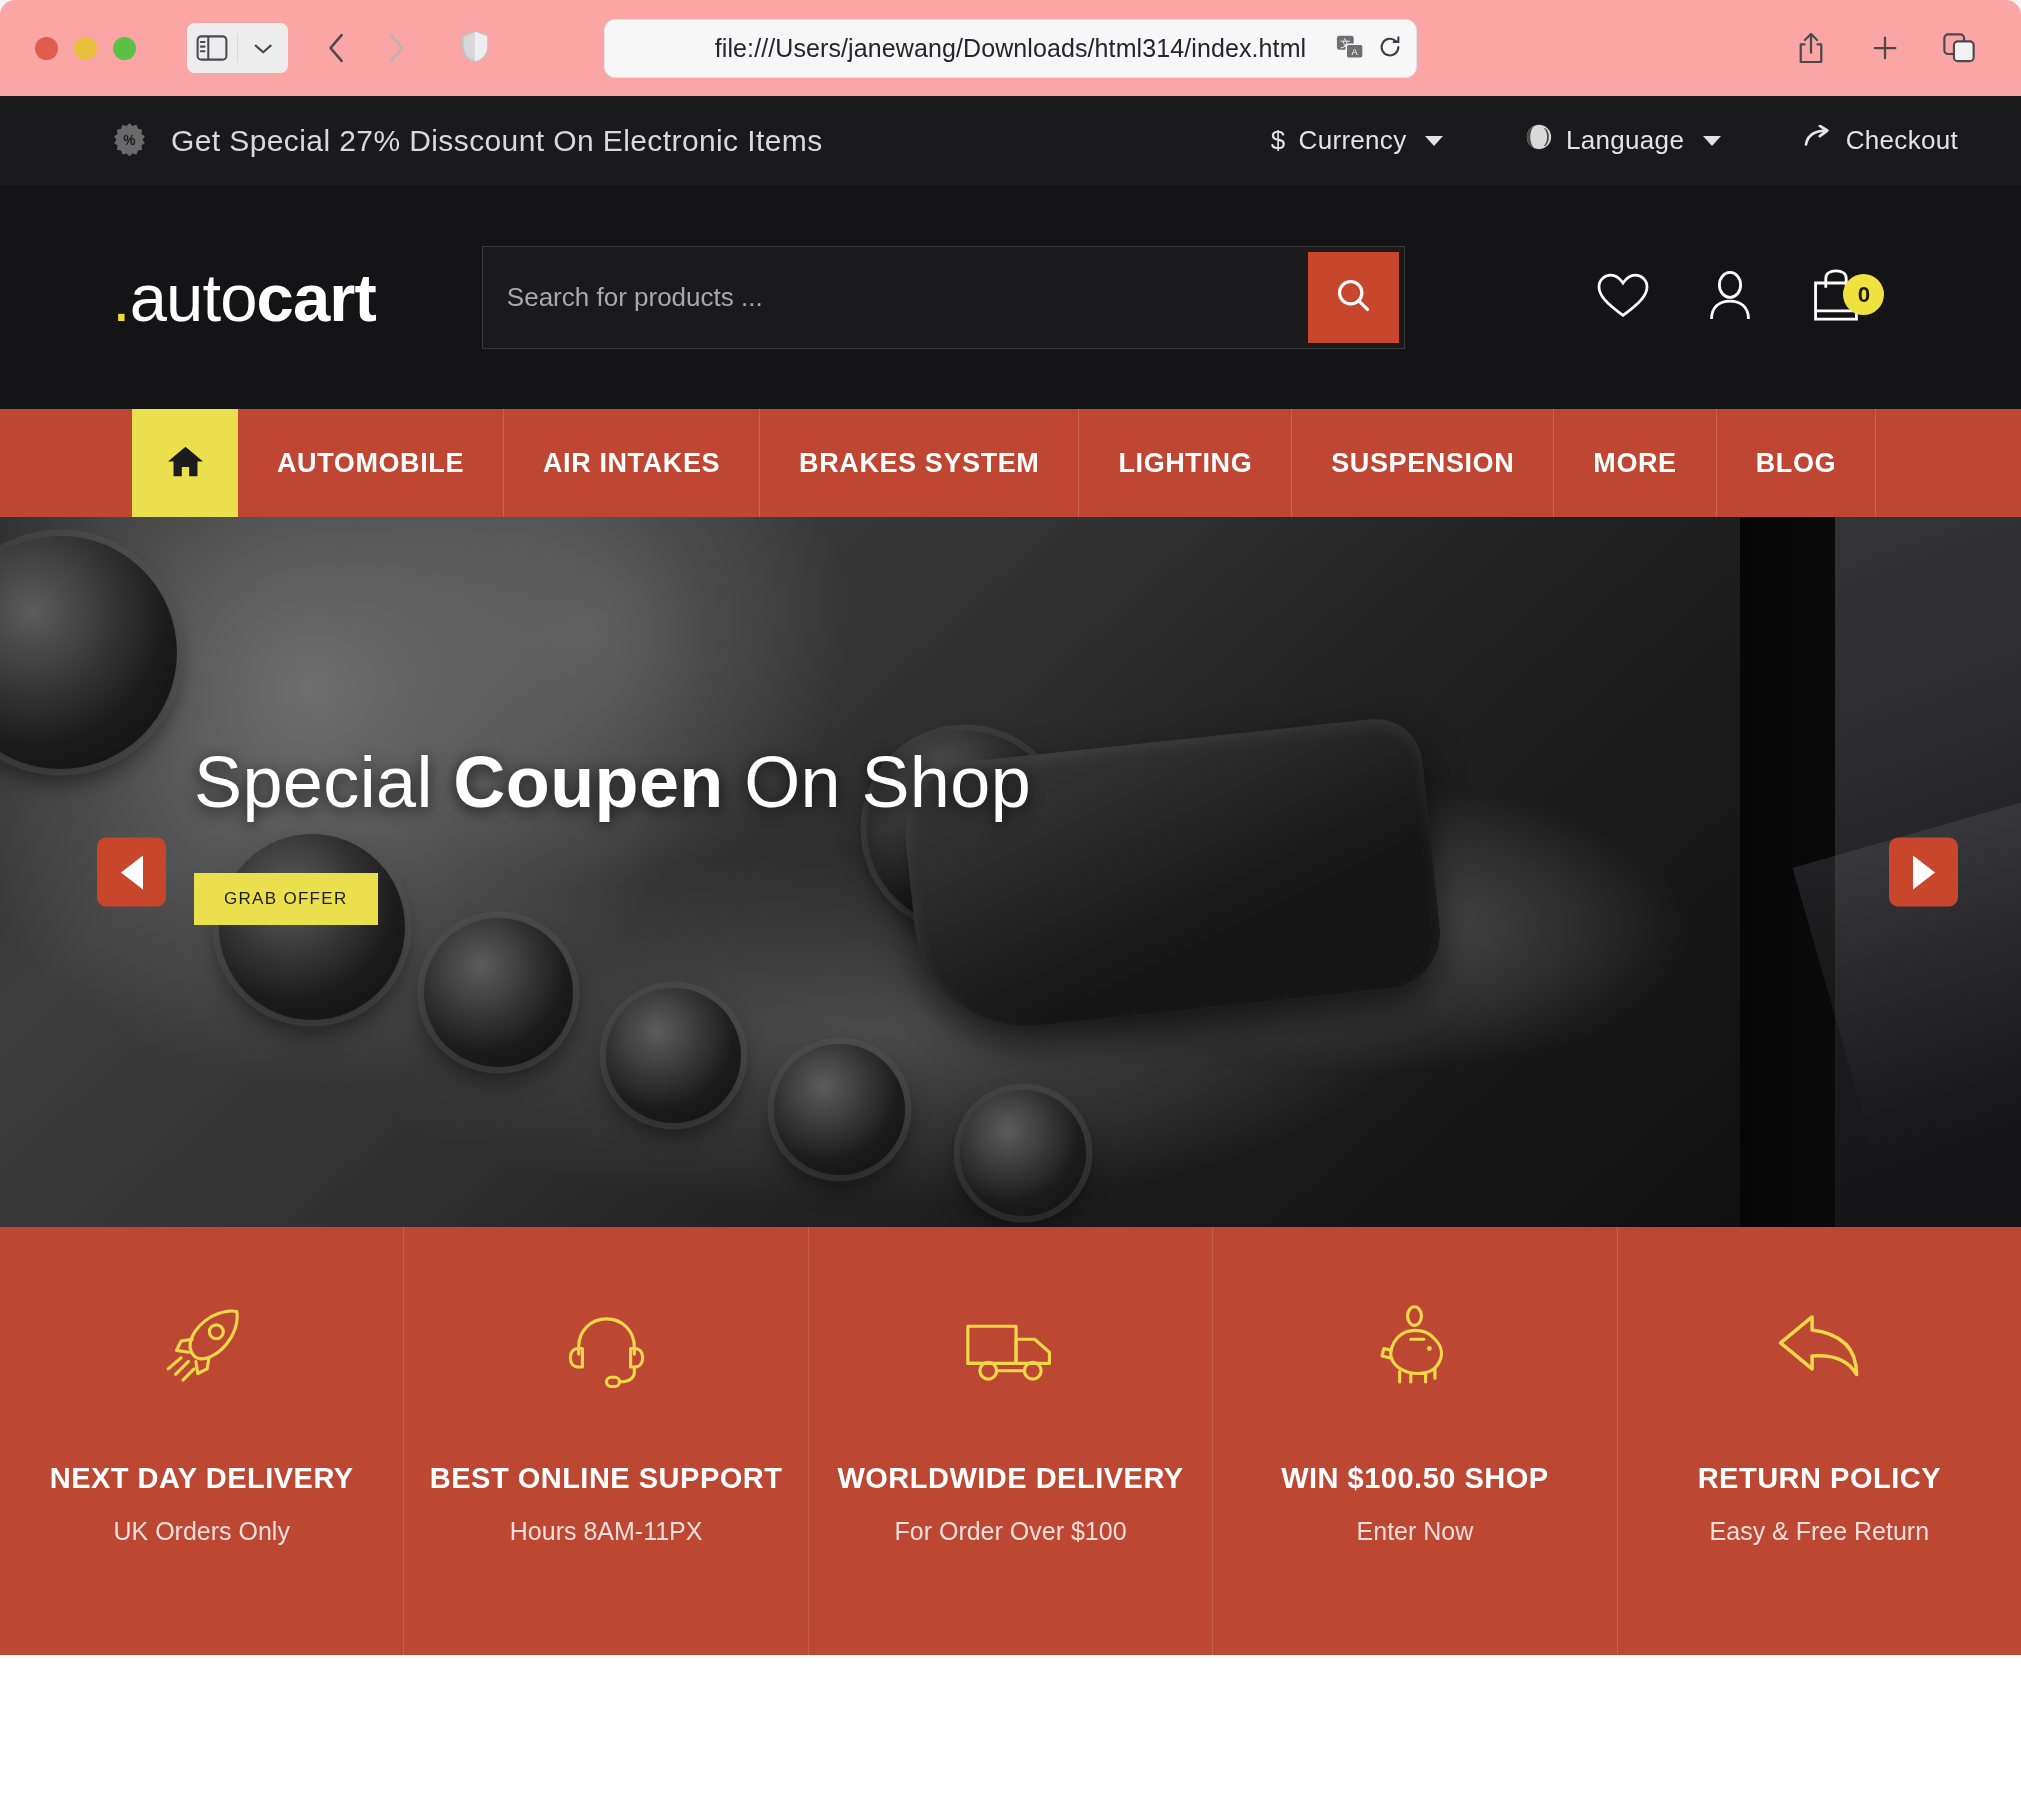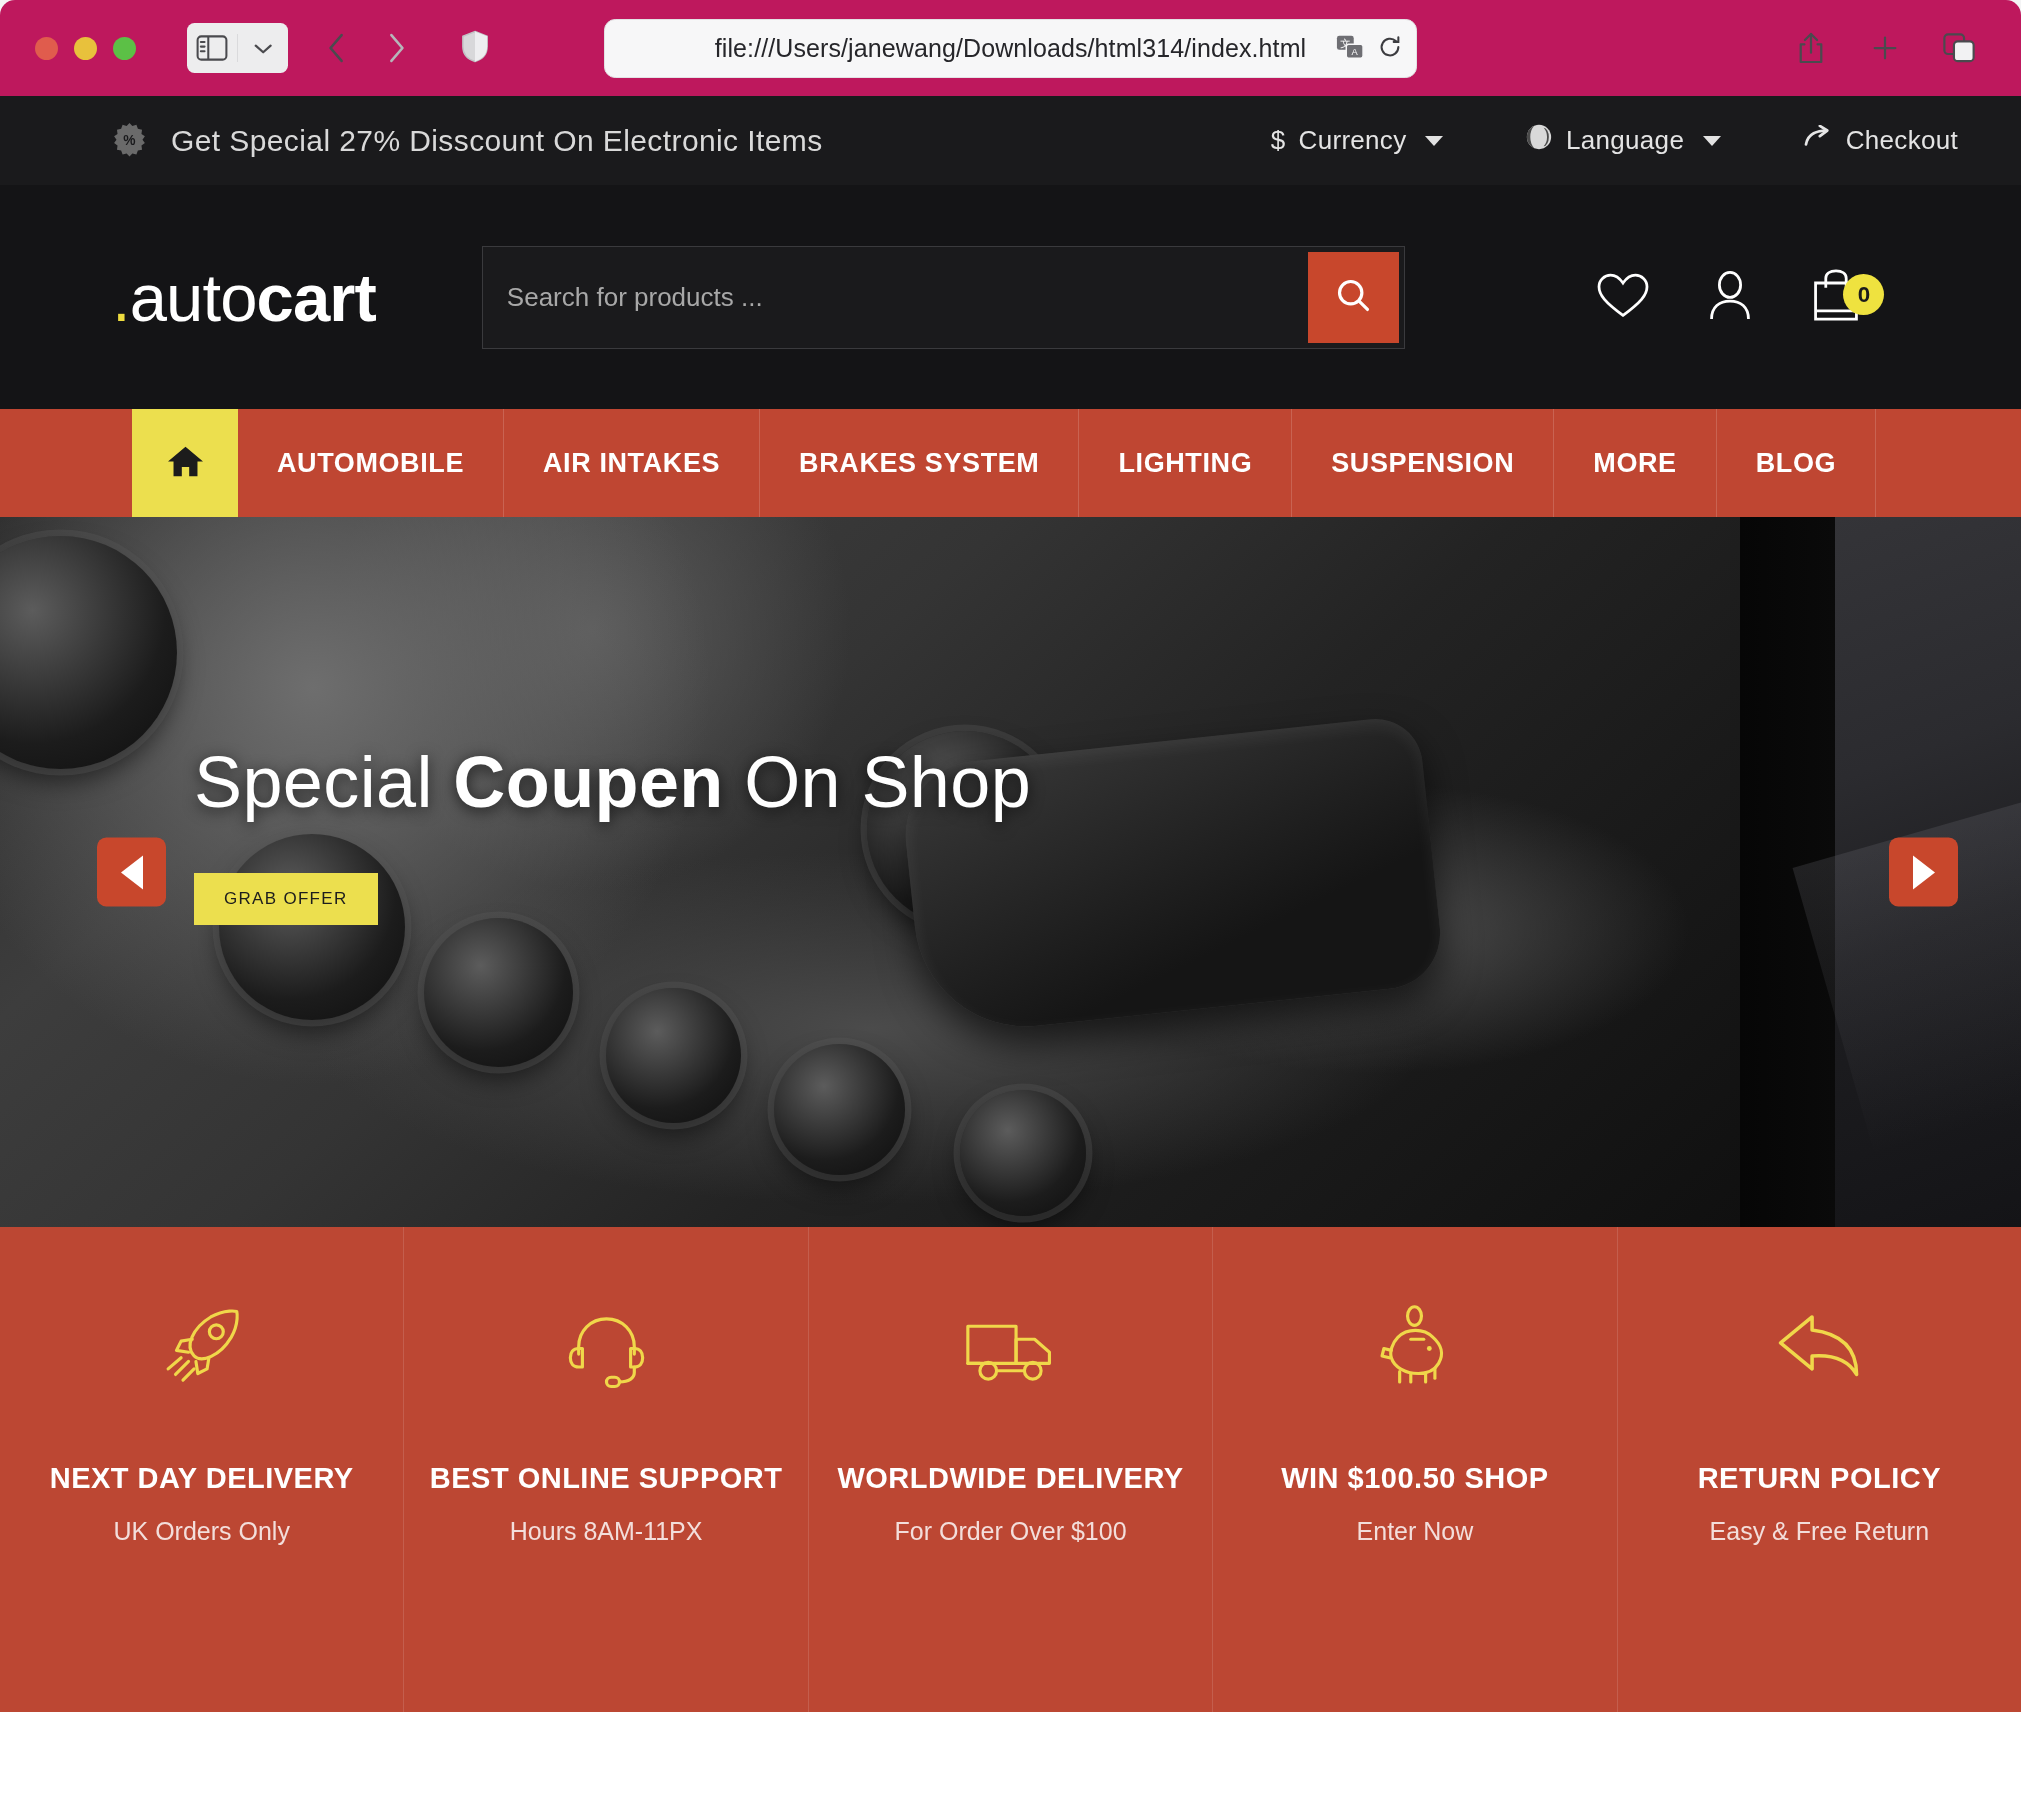--- a/index.html
+++ b/index.html
@@ -12,21 +12,21 @@
 
   
   .browser {
     width: 2021px; height: 1812px;
     background: #f4f4f5;
     position: relative;
     display: flex; flex-direction: column;
   }
   .chrome-bar {
     height: 96px;
-    background: #be185d;
+    background: #fca5a5;
     display: flex; align-items: center;
     padding: 0 20px;
     position: relative;
     flex: 0 0 96px;
     border-top-left-radius: 15px;
     border-top-right-radius: 15px;
     text-decoration: underline;
   }
   .traffic { display: flex; gap: 16px; align-items: center; margin-left: 15px; }
   .dot { width: 23px; height: 23px; border-radius: 50%; }
@@ -221,21 +221,21 @@
   .tri {
     width: 0; height: 0;
     border-top: 17px solid transparent; border-bottom: 17px solid transparent;
   }
   .tri.l { border-right: 22.4px solid #fff; }
   .tri.r { border-left: 22.4px solid #fff; }
 
   
   .features {
     background: #bc4733;
-    height: 485px;
+    height: 428px;
     display: flex; align-items: stretch;
   }
   .feature {
     flex: 1 1 0;
     display: flex; flex-direction: column; align-items: center;
     padding-top: 63px;
     border-right: 0.9px solid rgba(255,255,255,.13);
     position: relative;
   }
   .feature:last-child { border-right: 0; }

